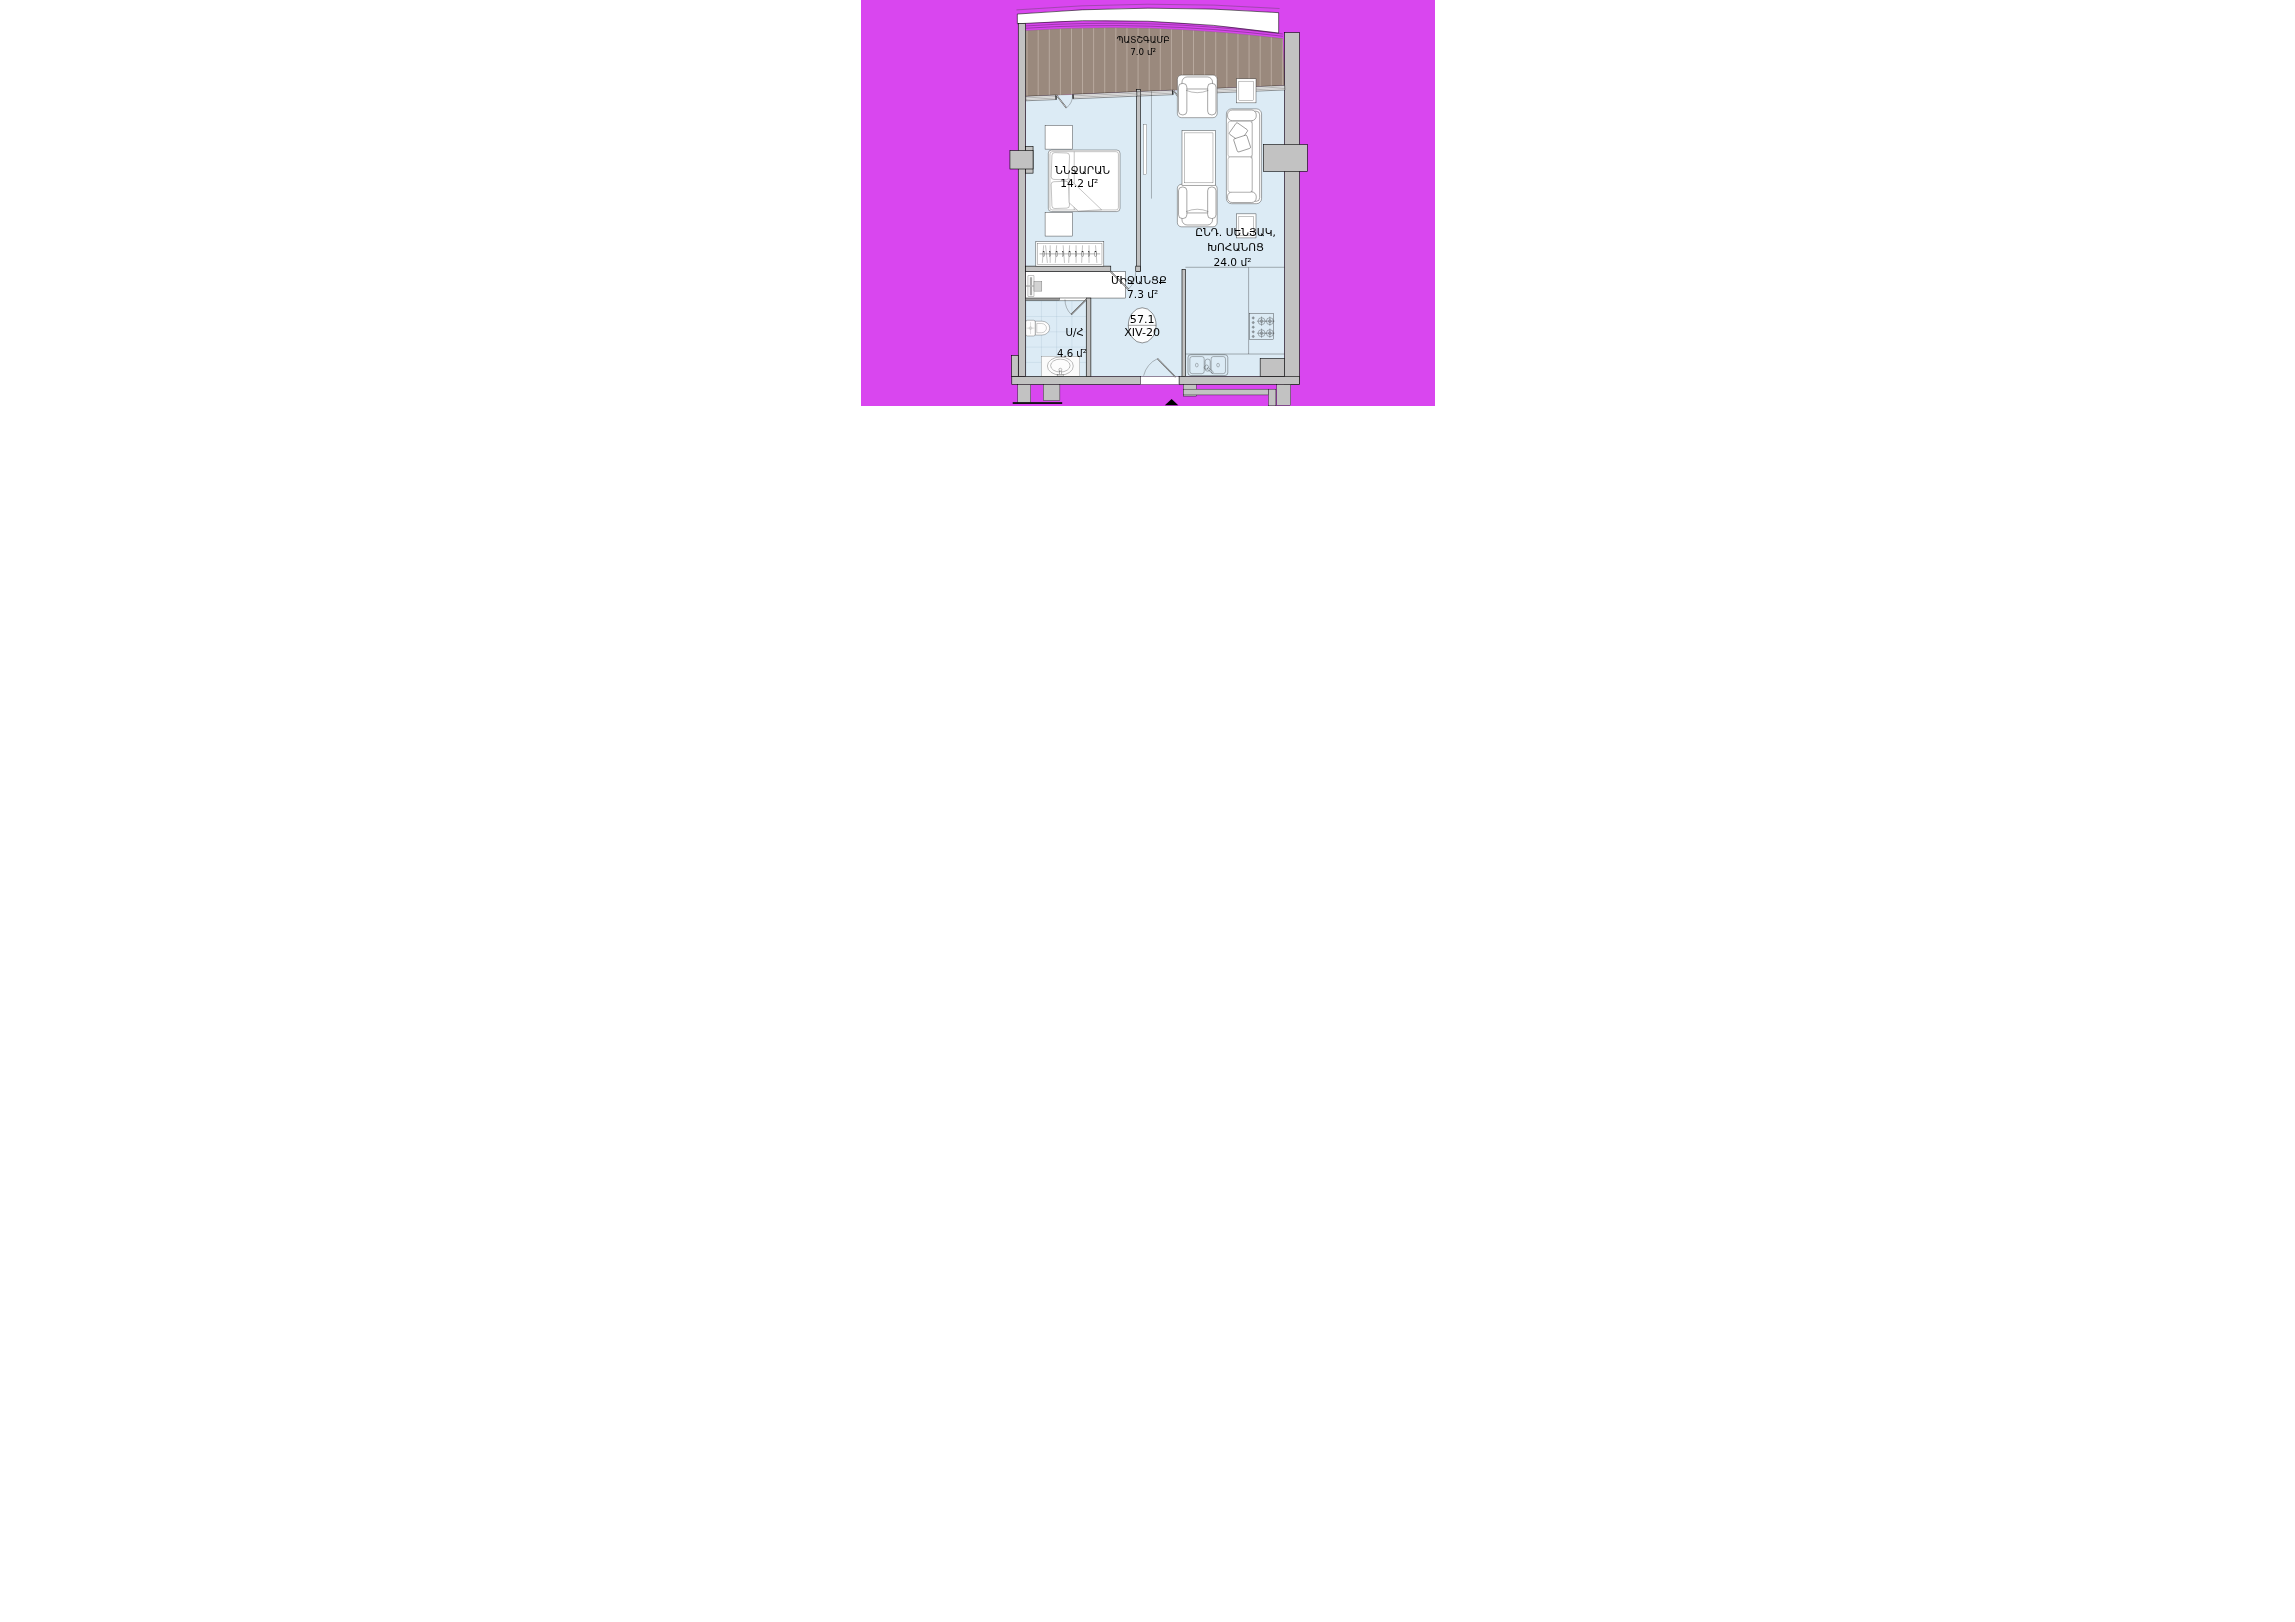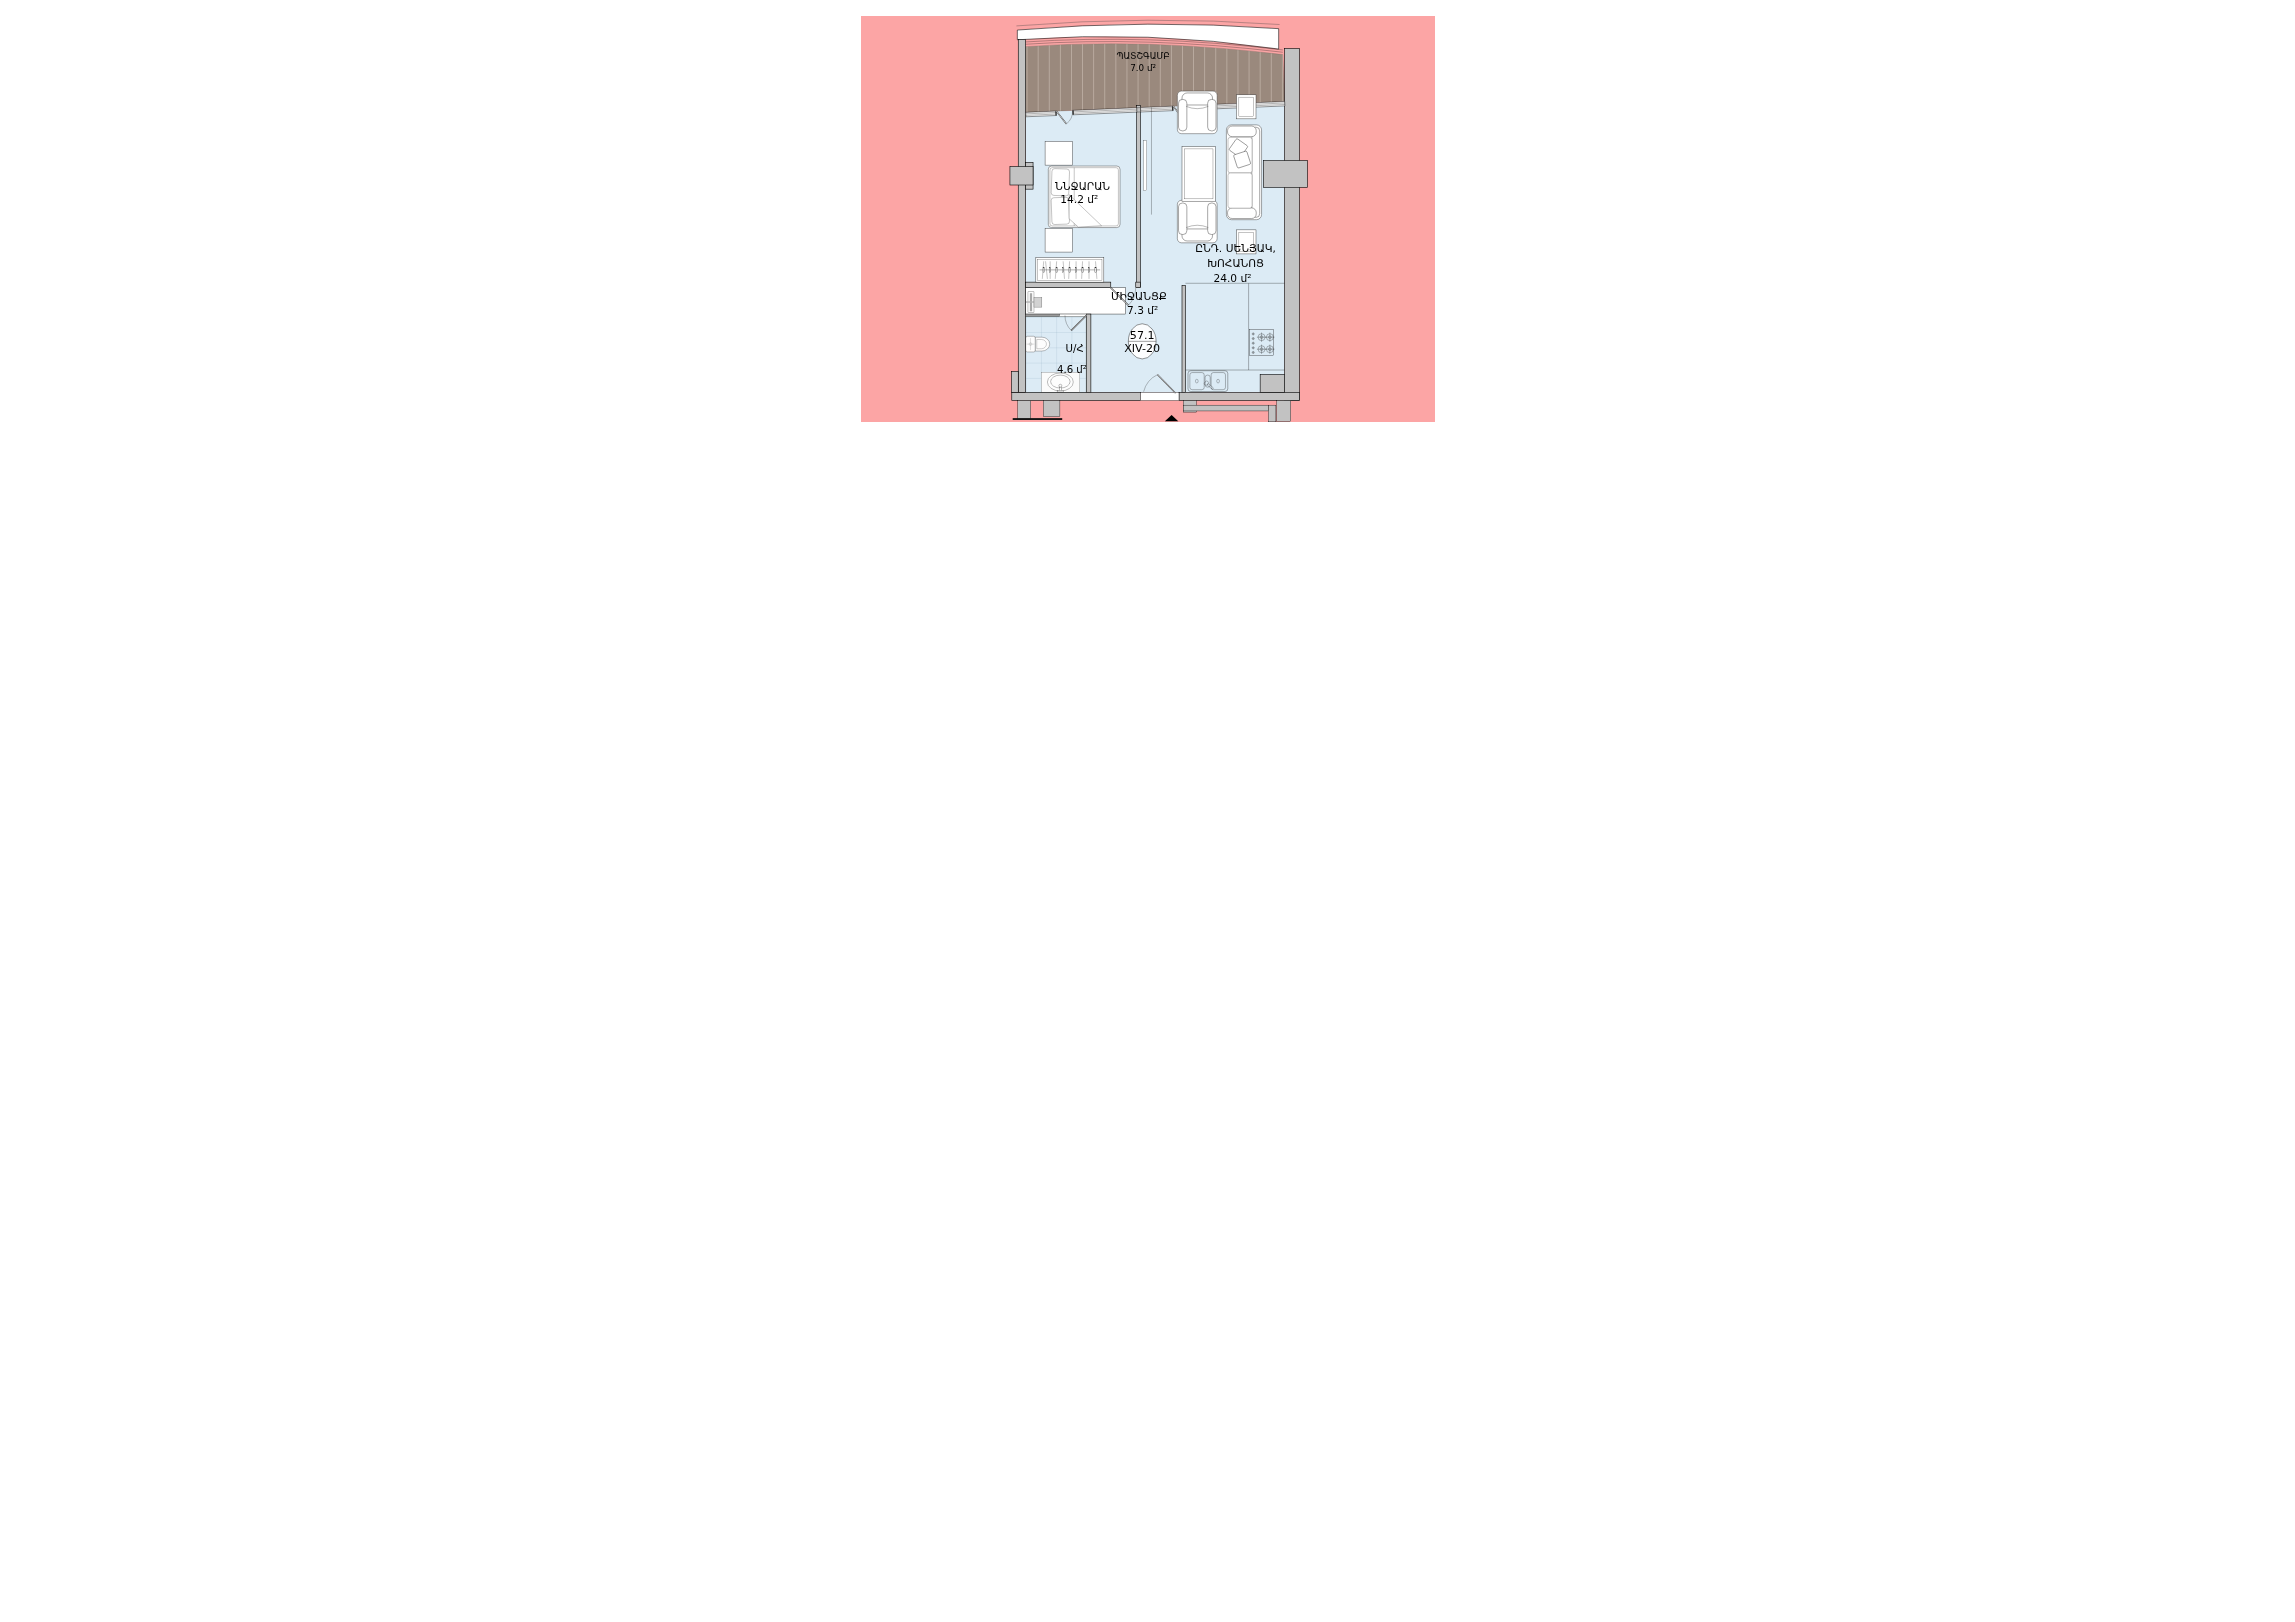--- a/index.html
+++ b/index.html
@@ -3,21 +3,21 @@
 <meta charset="utf-8">
 <style>
   :root{
     --floor:#dcebf5;
     --balcony:#9a897d;
     --wall:#c2c2c2;
     --tile-line:#7fa0b4;
     --ink:#000000;
   }
   html,body{margin:0;padding:0;background:#ffffff;}
-  .canvas{width:574px;height:406px;margin:16px auto;position:relative;background:#fca5a5;
+  .canvas{width:574px;height:406px;margin:0 auto;position:relative;background:#d946ef;
           font-family:"DejaVu Sans", sans-serif;text-align:right;}
   svg{display:block;}
   .wall{fill:var(--wall);stroke:#000;stroke-width:1.3;}
   .wall-thin{fill:var(--wall);stroke:#000;stroke-width:0.8;}
   .thin{fill:none;stroke:#1a1a1a;stroke-width:0.7;}
   .furn{fill:#ffffff;stroke:#2a2a2a;stroke-width:0.9;}
   .furn-thin{fill:#ffffff;stroke:#2a2a2a;stroke-width:0.6;}
   .fixture{fill:#fdfdfd;stroke:#333;stroke-width:0.7;}
   .door-arc{fill:none;stroke:#333;stroke-width:0.7;}
   .leaf-outer{stroke:#222;stroke-width:2.8;stroke-linecap:butt;}

